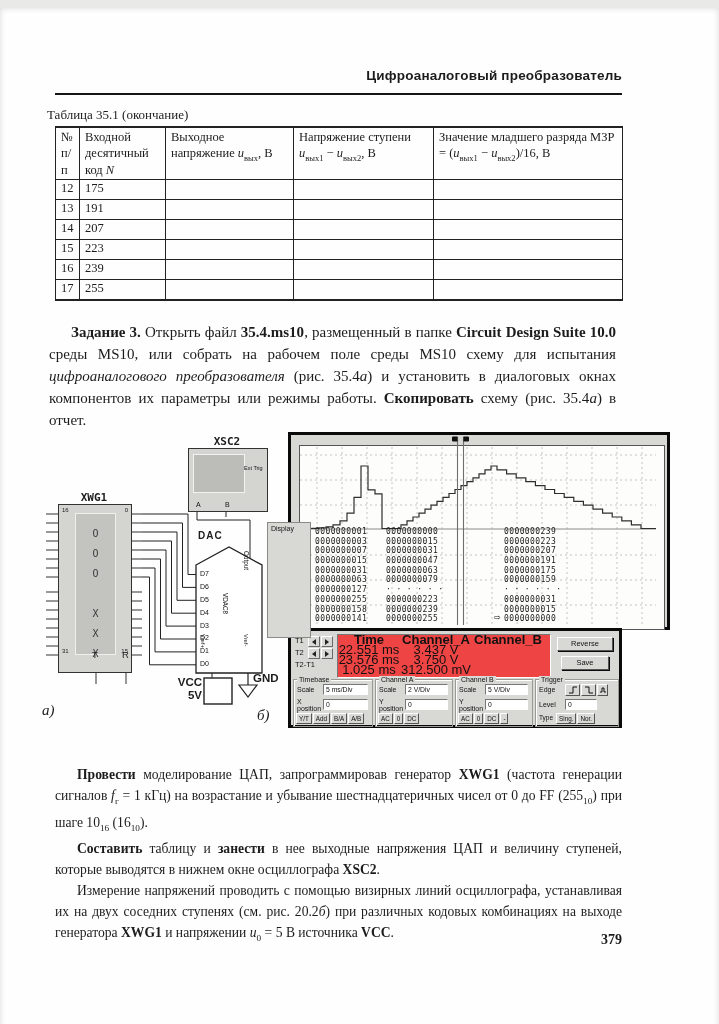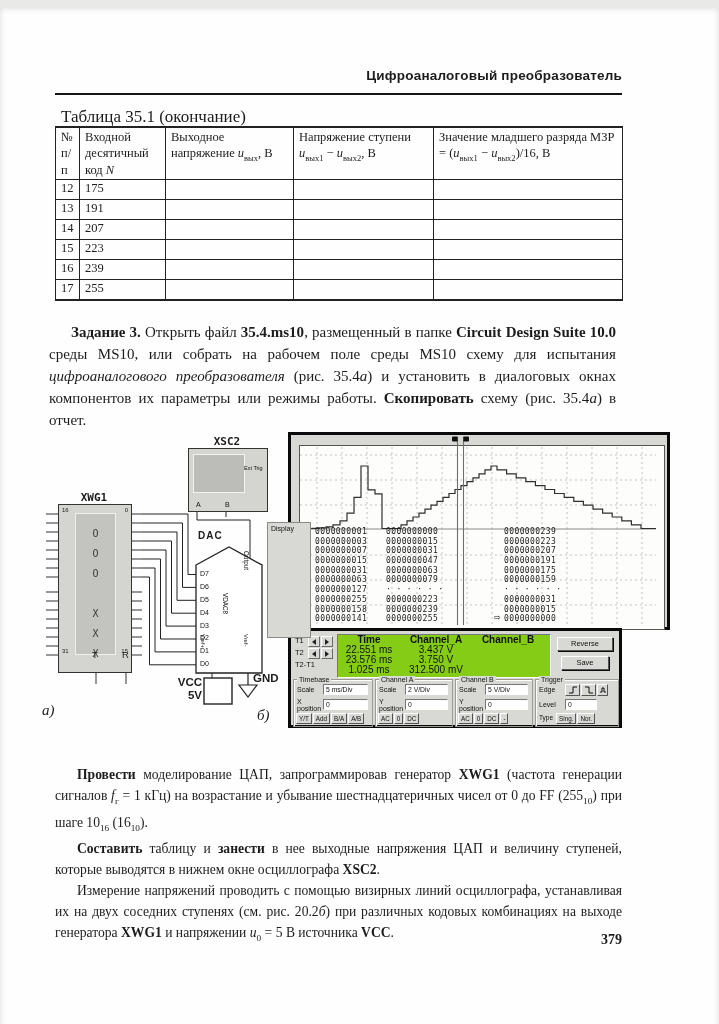--- a/index.html
+++ b/index.html
@@ -6,21 +6,21 @@
   .page{position:relative;width:719px;height:1024px;background:#fefefe;margin:8px auto;
         font-family:"Liberation Serif","DejaVu Serif",serif;color:#1c1c1c;overflow:hidden;
         box-shadow:inset 0 0 6px rgba(0,0,0,.15);}
   .abs{position:absolute;}
   sub{font-size:68%;vertical-align:sub;}
   
   .hdr{left:55px;top:60px;width:567px;text-align:right;font-family:"Liberation Sans",sans-serif;
        font-weight:700;font-size:13.5px;letter-spacing:.2px;}
   .hdr-rule{left:55px;top:85px;width:567px;height:2px;background:#151515;}
   
-  .tbl-caption{left:61px;top:99px;font-size:17px;}
+  .tbl-caption{left:47px;top:99px;font-size:13px;}
   table.t{left:55px;top:118px;position:absolute;border-collapse:collapse;table-layout:fixed;
           width:567px;font-size:12.5px;}
   table.t th,table.t td{border:1px solid #222;padding:1px 5px;vertical-align:top;text-align:left;}
   table.t th{font-weight:400;white-space:pre-line;line-height:1.3;}
   table.t tr.trow td{height:17px;}
   table.t .c1{text-align:left;}
   table.t thead th{border-top:2.5px solid #222;}
   table.t tr:last-child td{border-bottom:2.5px solid #222;}
   
   .paras{left:55px;width:567px;font-size:13.6px;line-height:21px;text-align:justify;}
@@ -69,22 +69,22 @@
   .radio-row span.rl{font-size:7.5px;color:#111;}
   
   .sb{font-family:"Liberation Sans",sans-serif;color:#111;}
   .cursor-blk{position:absolute;left:4px;top:5px;width:40px;font-size:7.5px;}
   .cur-row{display:flex;align-items:flex-start;height:12px;}
   .cur-row .nm{width:13px;}
   .arrow-btn{width:10px;height:9px;border:1px solid;border-color:#fff #6a6a6a #6a6a6a #fff;background:#d8d8d4;
              display:inline-flex;align-items:center;justify-content:center;margin-right:1px;}
   .tri-l{width:0;height:0;border:3px solid transparent;border-right:4px solid #222;margin-left:-3px;}
   .tri-r{width:0;height:0;border:3px solid transparent;border-left:4px solid #222;margin-right:-3px;}
-  .readout{position:absolute;left:46px;top:3px;width:212px;height:42px;background:#84cc16;
-           border:1px solid;border-color:#777 #fff #fff #777;font-size:10px;}
+  .readout{position:absolute;left:46px;top:3px;width:212px;height:42px;background:#ef4444;
+           border:1px solid;border-color:#777 #fff #fff #777;font-size:13px;}
   .ro-row{display:flex;height:10px;line-height:10px;}
   .ro-row span{text-align:center;}
   .ro-c1{width:62px;} .ro-c2{width:72px;} .ro-c3{width:72px;}
   .btn{border:1px solid;border-color:#fff #555 #555 #fff;background:#d8d8d4;font-size:7.5px;
        text-align:center;box-shadow:1px 1px 0 #0a0a0a;}
   .rev-btn{position:absolute;left:266px;top:6px;width:54px;height:12px;line-height:12px;}
   .save-btn{position:absolute;left:270px;top:25px;width:46px;height:12px;line-height:12px;text-align:center;}
   .grp{position:absolute;top:48px;height:46px;border:1px solid #9a9a96;box-shadow:inset 1px 1px 0 #fff;font-size:7px;}
   .grp .gt{position:absolute;top:-4px;left:3px;background:#d8d8d4;padding:0 2px;font-size:7px;}
   .grp-row{display:flex;align-items:center;margin:4px 2px 0 3px;height:11px;}

